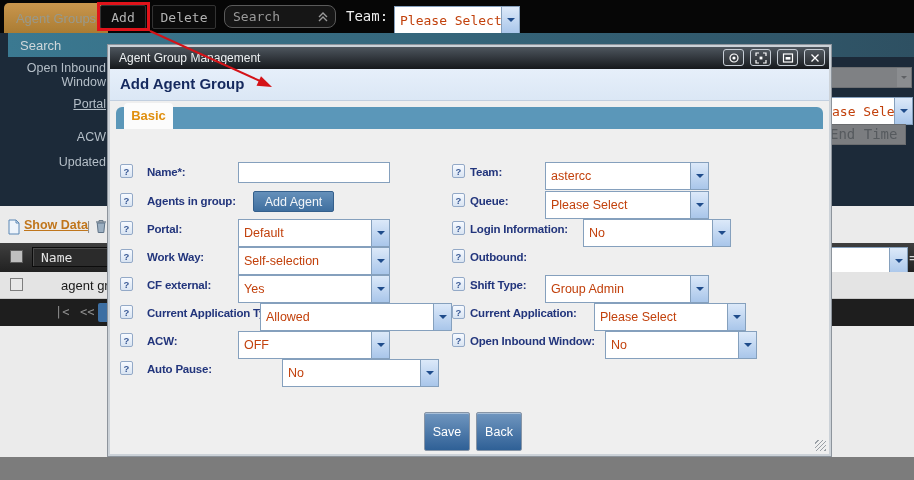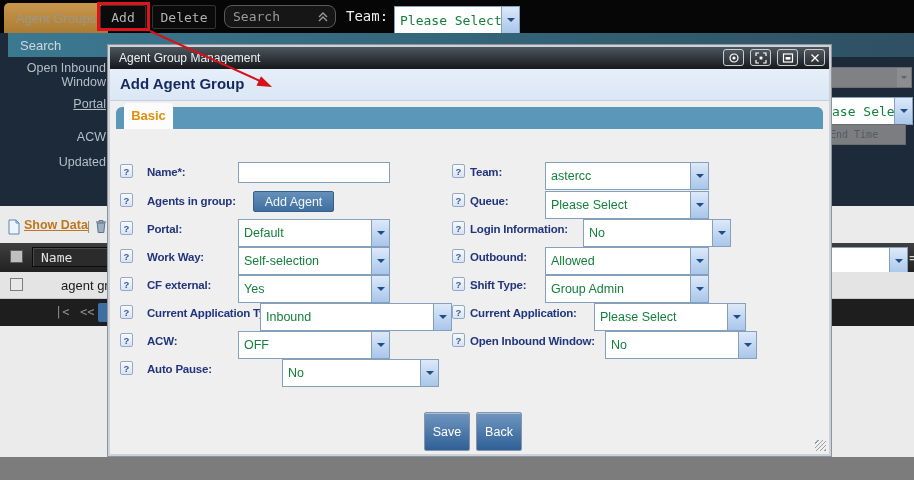--- a/index.html
+++ b/index.html
@@ -15,39 +15,39 @@
   .tb-btn{top:5px;height:24px;background:#0b0b0b;border:1px solid #333;border-radius:2px;
       color:#b2b2b2;font-family:"DejaVu Sans Mono",monospace;font-size:13px;
       display:flex;align-items:center;justify-content:center;box-sizing:border-box;position:absolute;}
   #searchbox{left:224px;top:5px;width:112px;height:23px;background:#161616;border:1px solid #5a5a5a;
       border-radius:8px;box-sizing:border-box;color:#9a9a9a;display:flex;align-items:center;z-index:1;}
   #searchbox input{background:transparent;border:0;outline:none;color:#9a9a9a;width:82px;
       font-family:"DejaVu Sans Mono",monospace;font-size:13px;padding-left:8px;}
   #team-label{left:346px;top:8px;color:#efefef;font-family:"DejaVu Sans Mono",monospace;font-size:14px;}
   
   .sel{position:absolute;height:28px;background:#fff;border:1px solid #85a0bd;box-sizing:border-box;
-      display:flex;align-items:center;font-size:12.5px;color:#15803d;}
+      display:flex;align-items:center;font-size:12.5px;color:#c2410c;}
   .sel .sel-text{padding-left:5px;white-space:nowrap;overflow:hidden;flex:1;}
   .sel .sel-btn{width:17px;align-self:stretch;background:linear-gradient(#dce9f9,#a9c6ea);
       border-left:1px solid #85a0bd;display:flex;align-items:center;justify-content:center;flex:0 0 17px;}
   .sel .sel-btn i{width:0;height:0;border:4px solid transparent;border-top-color:#1f4c8b;margin-top:4px;}
   .mono{font-family:"DejaVu Sans Mono",monospace !important;font-size:13px !important;}
 
   
   #teal-bar{left:8px;top:33px;width:906px;height:24px;background:linear-gradient(90deg,#3b7991,#2e5062);
       color:#cfd7da;font-size:13px;display:flex;align-items:center;z-index:1;}
   #teal-notch{left:0;top:33px;width:8px;height:24px;background:#1c2a39;z-index:1;}
   #navy-panel{left:0;top:57px;width:914px;height:149px;background:#1c2a39;z-index:1;}
   .bg-label{position:absolute;width:104px;left:2px;text-align:right;color:#b5bfc8;font-size:12.5px;line-height:14px;}
   #frag-gray-select{left:826px;top:67px;width:86px;height:21px;background:#7f8184;border:1px solid #6e7073;
       box-sizing:border-box;z-index:2;display:flex;justify-content:flex-end;}
   #frag-gray-select .seg{width:14px;height:100%;background:#8b8d90;display:flex;align-items:center;justify-content:center;}
   #frag-gray-select .seg i{width:0;height:0;border:3px solid transparent;border-top-color:#5f6164;margin-top:3px;}
   #frag-endtime{left:826px;top:124px;width:80px;height:21px;background:#7b7d80;border:1px solid #6a6c6f;
-      box-sizing:border-box;color:#565a5e;font-family:"DejaVu Sans Mono",monospace;font-size:10px;
+      box-sizing:border-box;color:#565a5e;font-family:"DejaVu Sans Mono",monospace;font-size:14px;
       line-height:19px;padding-left:3px;z-index:2;}
   #showdata-row{left:0;top:215px;width:914px;height:28px;z-index:1;}
   #showdata-link{left:24px;top:3px;color:#c0761c;font-weight:bold;font-size:12.5px;text-decoration:underline;}
   #table-header{left:0;top:243px;width:914px;height:29px;background:linear-gradient(#3f3f3f,#212121);z-index:1;}
   .cb{position:absolute;width:13px;height:13px;box-sizing:border-box;border:1px solid #7e7e7e;background:#e8e8e8;}
   .cb.dark{background:#bfbfbf;border-color:#5c5c5c;}
   #name-box{left:32px;top:4px;width:78px;height:20px;background:#2b2b2b;border:1px solid #0c0c0c;
       box-shadow:inset 1px 1px 0 #4a4a4a;color:#e3e3e3;font-family:"DejaVu Sans Mono",monospace;
       font-size:13px;line-height:19px;padding-left:8px;box-sizing:border-box;}
   #data-row{left:0;top:272px;width:914px;height:27px;background:#e4e4e4;border-bottom:1px solid #c9c9c9;
@@ -248,21 +248,21 @@
     <div class="sel" style="left:128px;top:228px;width:152px;">
       <span class="sel-text">Yes</span>
       <span class="sel-btn">
           <i></i>
         </span>
     </div>
 
     <span class="helpq" style="left:10px;top:258px;">?</span>
     <span class="flabel" style="left:37px;top:256px;">Current Application Type:</span>
     <div class="sel" style="left:150px;top:256px;width:192px;">
-      <span class="sel-text">Inbound</span>
+      <span class="sel-text">Allowed</span>
       <span class="sel-btn">
           <i></i>
         </span>
     </div>
 
     <span class="helpq" style="left:10px;top:286px;">?</span>
     <span class="flabel" style="left:37px;top:284px;">ACW:</span>
     <div class="sel" style="left:128px;top:284px;width:152px;">
       <span class="sel-text">OFF</span>
       <span class="sel-btn">
@@ -301,26 +301,20 @@
     <span class="flabel" style="left:360px;top:172px;">Login Information:</span>
     <div class="sel" style="left:473px;top:172px;width:148px;">
       <span class="sel-text">No</span>
       <span class="sel-btn">
           <i></i>
         </span>
     </div>
 
     <span class="helpq" style="left:342px;top:202px;">?</span>
     <span class="flabel" style="left:360px;top:200px;">Outbound:</span>
-    <div class="sel" style="left:435px;top:200px;width:164px;">
-      <span class="sel-text">Allowed</span>
-      <span class="sel-btn">
-          <i></i>
-        </span>
-    </div>
 
     <span class="helpq" style="left:342px;top:230px;">?</span>
     <span class="flabel" style="left:360px;top:228px;">Shift Type:</span>
     <div class="sel" style="left:435px;top:228px;width:164px;">
       <span class="sel-text">Group Admin</span>
       <span class="sel-btn">
           <i></i>
         </span>
     </div>
 

